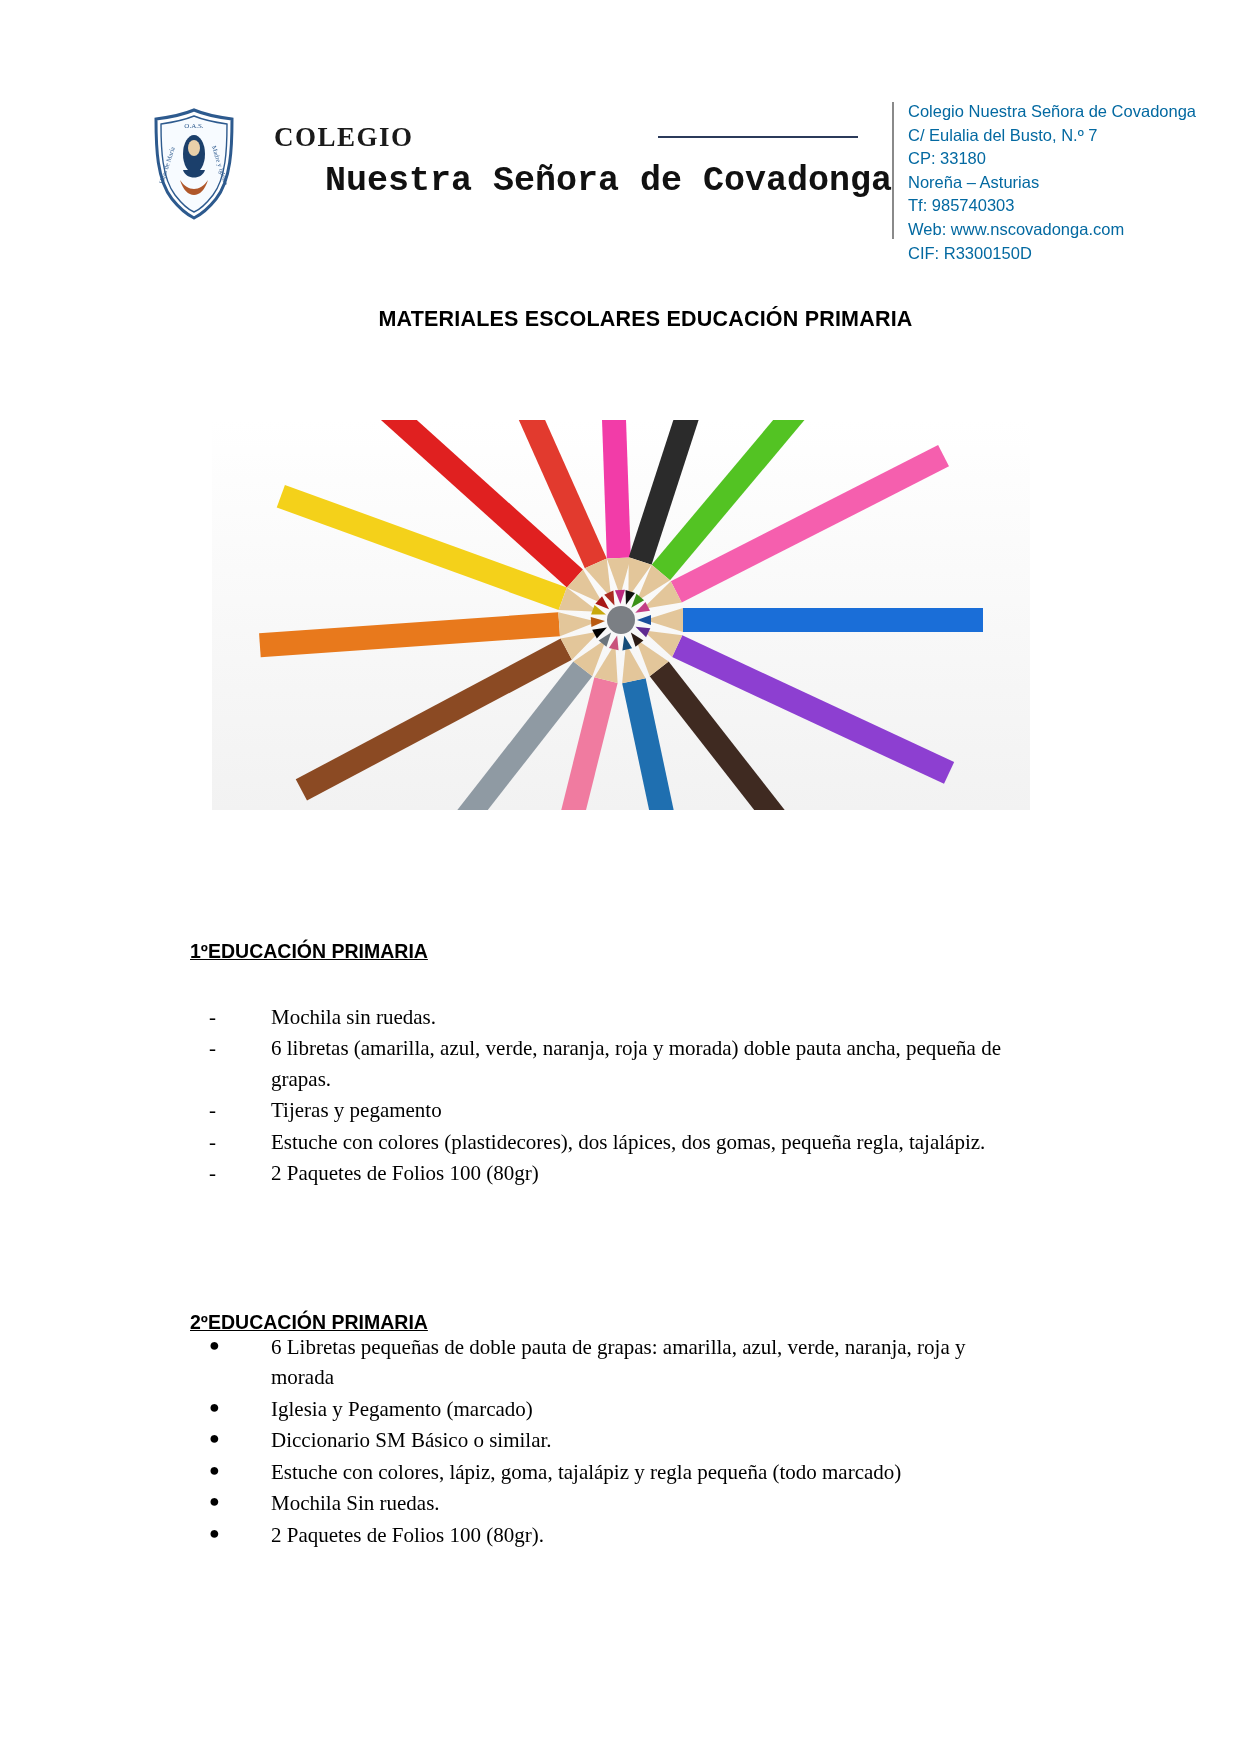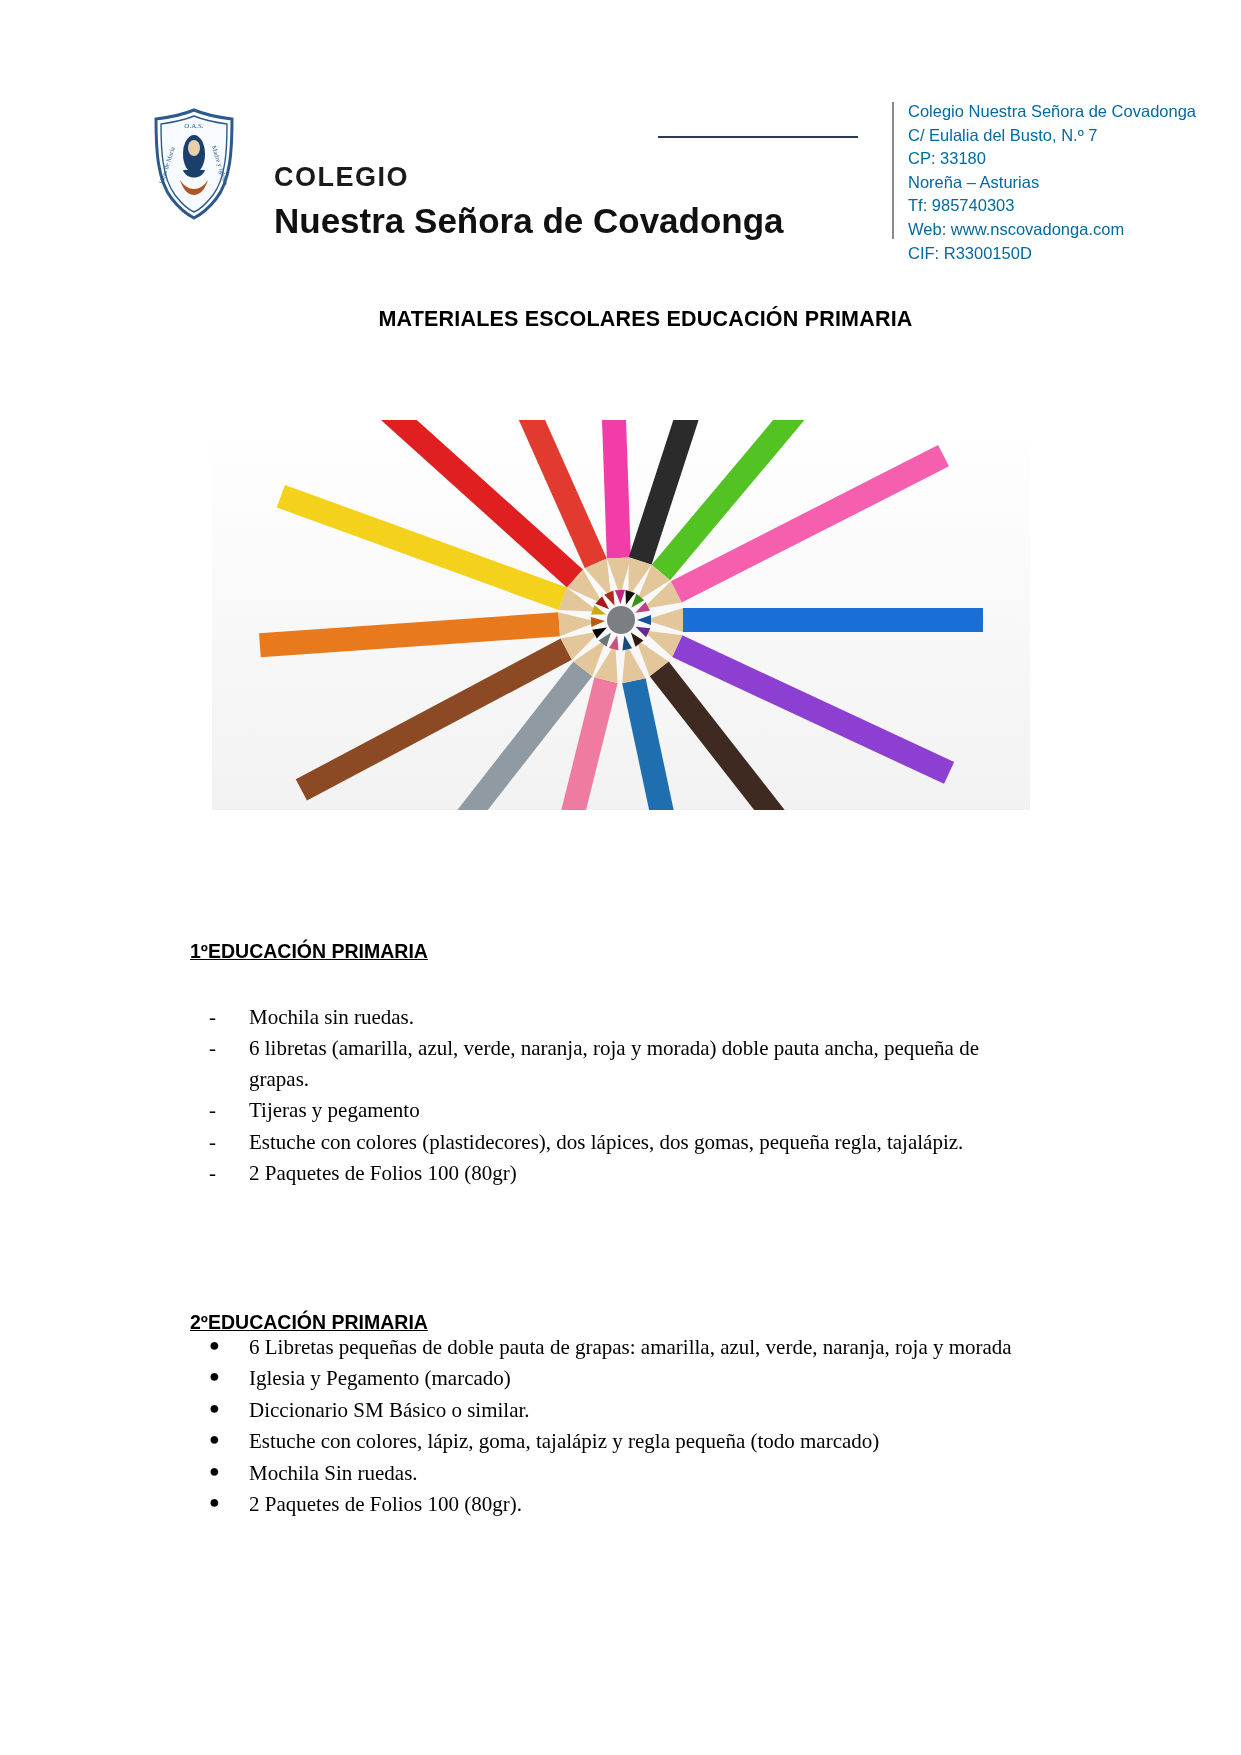--- a/index.html
+++ b/index.html
@@ -41,43 +41,43 @@
     width: 88px;
     height: 112px;
   }
   .school-names {
     flex: 0 0 640px;
     padding-left: 14px;
     padding-top: 24px;
     position: relative;
   }
   .school-names .line1 {
-    font-family: Liberation Sans, sans-serif;
+    font-family: Liberation Serif, serif;
     font-size: 27px;
     letter-spacing: 1.5px;
     font-weight: 700;
     color: #1a1a1a;
     padding-left: 22px;
-    margin-top: 40px;
   }
   .school-names .rule {
     position: absolute;
     left: 420px;
     top: 38px;
     width: 200px;
     height: 2px;
     background: #2b3a5a;
   }
   .school-names .line2 {
-    font-family: Liberation Sans, sans-serif;
+    font-family: Liberation Mono, monospace;
     font-size: 35px;
     font-weight: 700;
     color: #111111;
     padding-left: 22px;
     margin-top: 8px;
+    text-align: right;
   }
   .vbar {
     width: 2px;
     background: #8a8a8a;
     align-self: stretch;
     margin: 4px 14px 4px 0;
     flex: 0 0 2px;
   }
   .contact {
     font-family: "Liberation Sans", sans-serif;
@@ -144,21 +144,21 @@
   .items li {
     display: flex;
     align-items: flex-start;
     margin-bottom: 1px;
   }
   .items li .marker {
     flex: 0 0 40px;
     text-align: left;
     padding-left: 2px;
   }
-  .items li .txt { flex: 1 1 auto; }
+  .items li .txt { flex: 1 1 auto; margin-left: 22px; }
 
   .dash-marker { font-size: 21px; line-height: 1.45; }
   .dot-marker { font-size: 18px; line-height: 1.5; }
 </style>
 </head>
 <body>
 
 <div class="page">
 
   <div class="letterhead">

